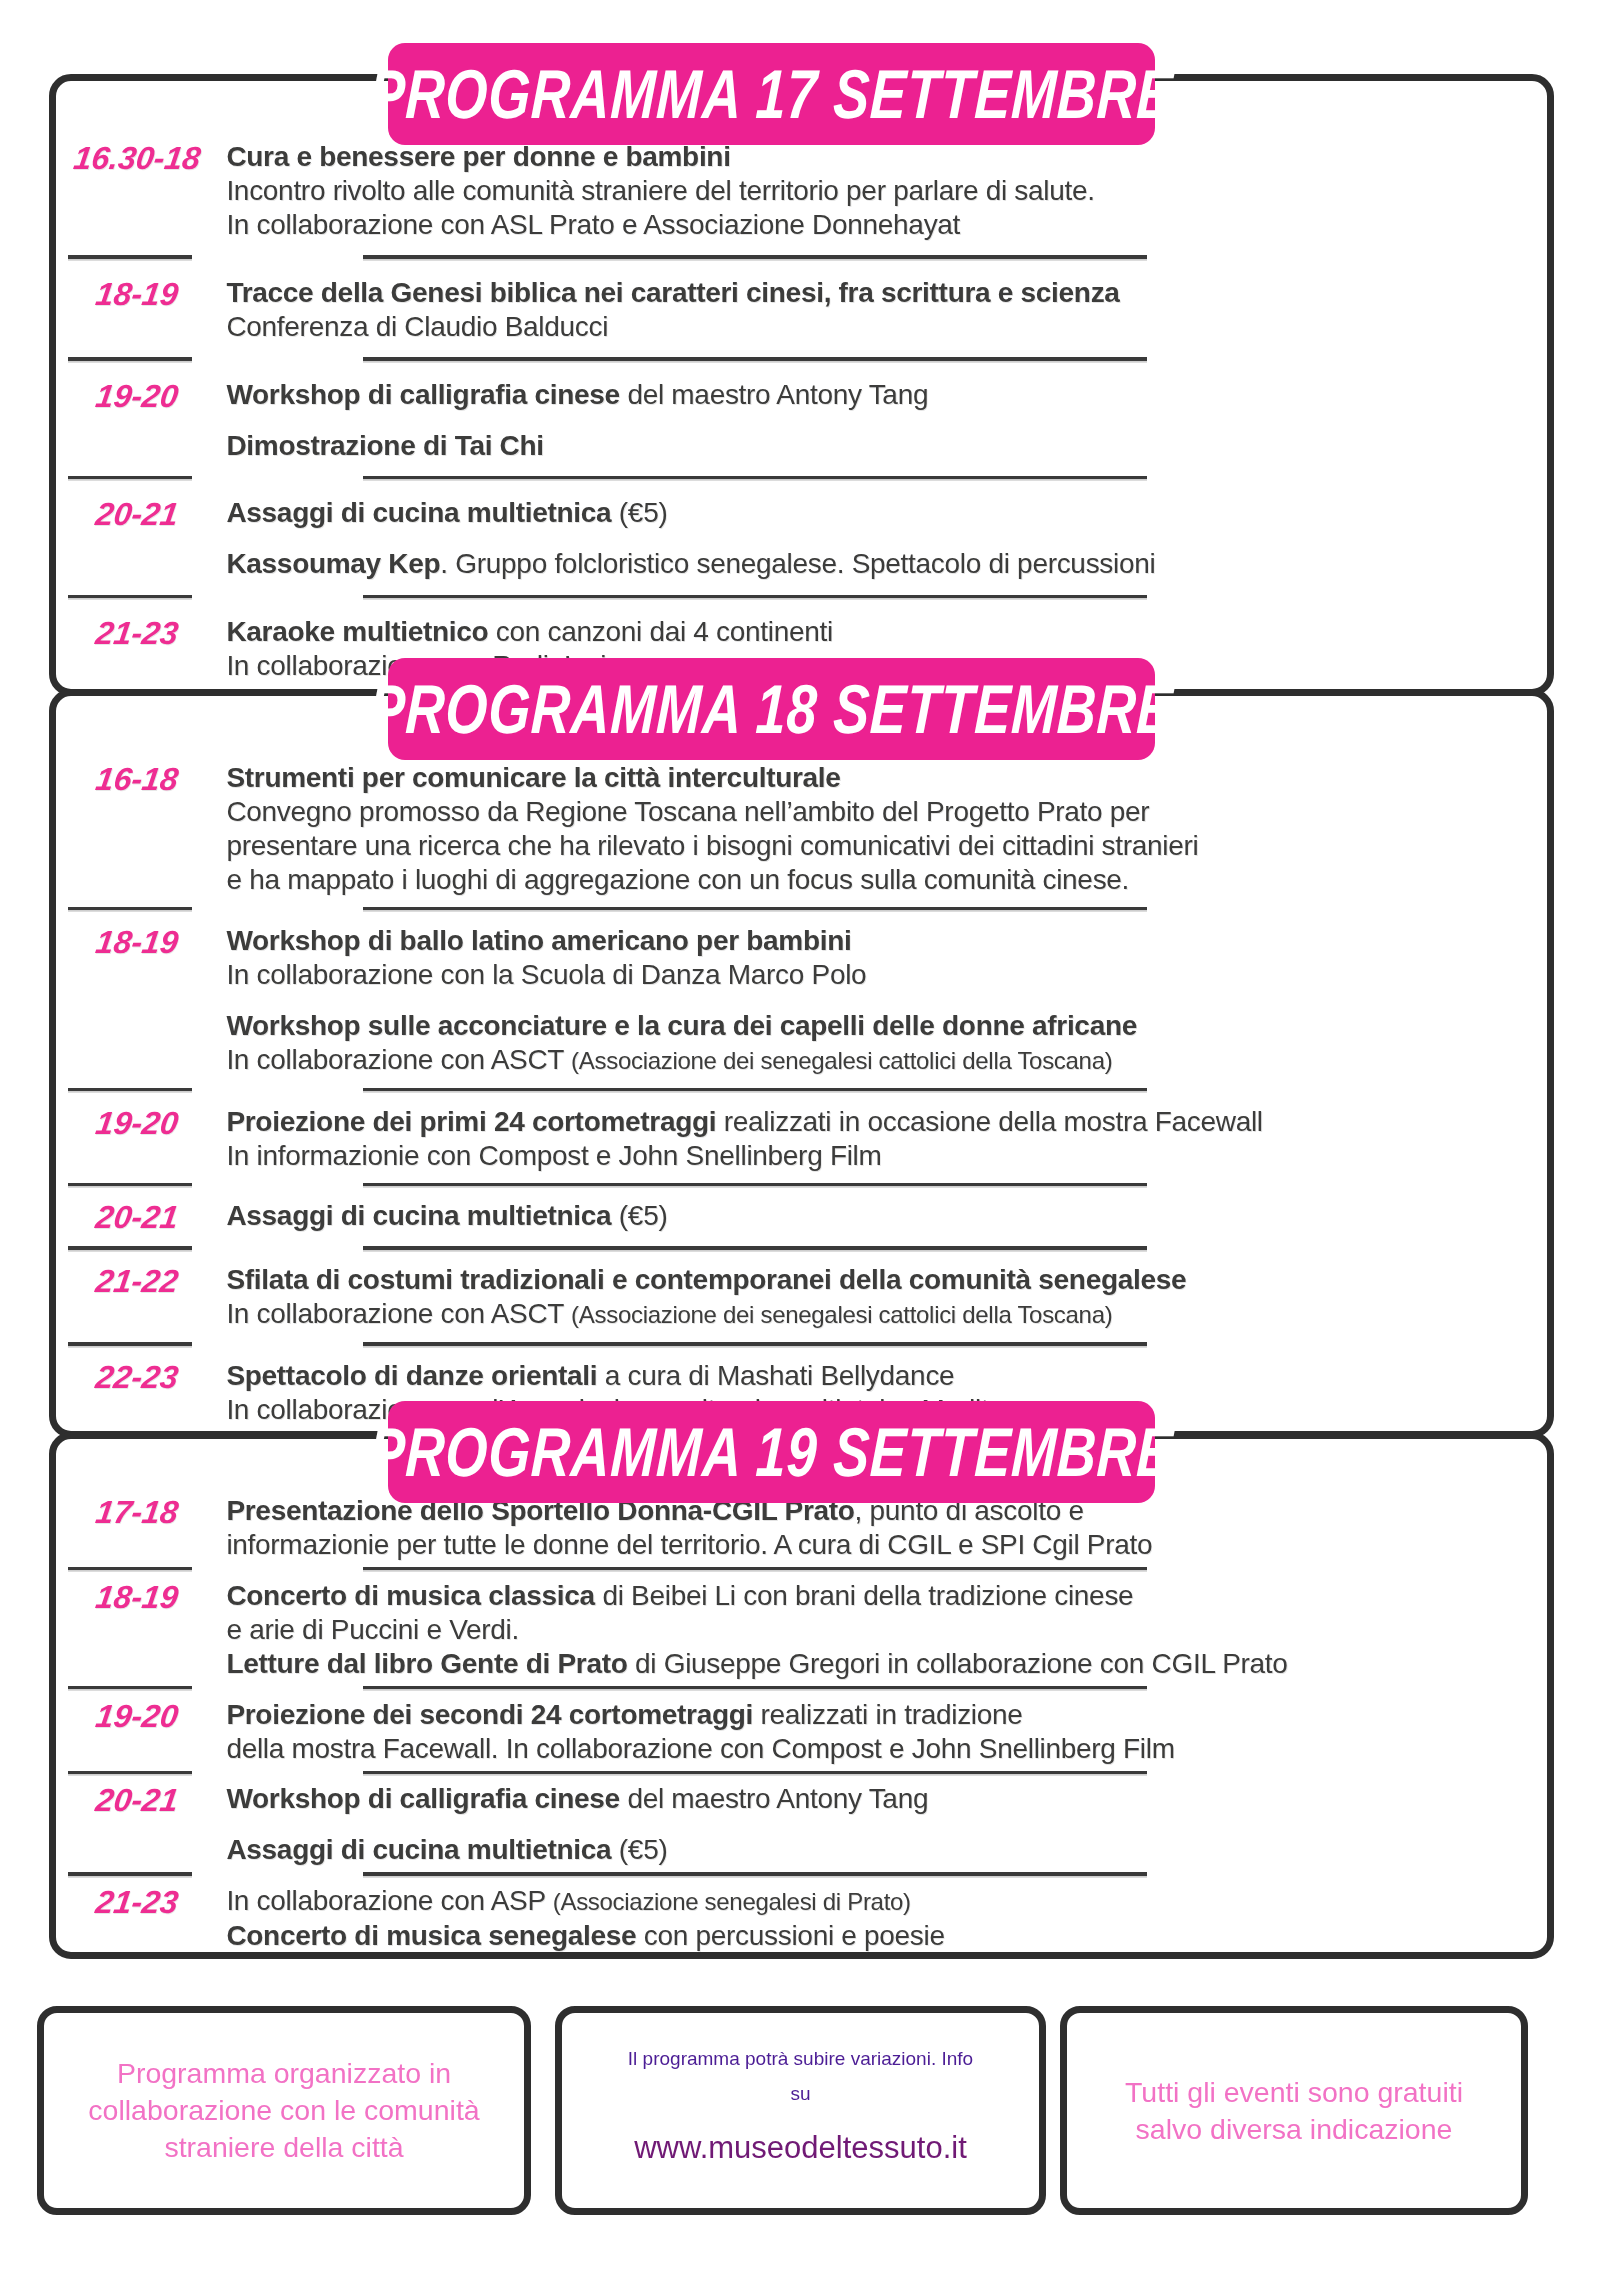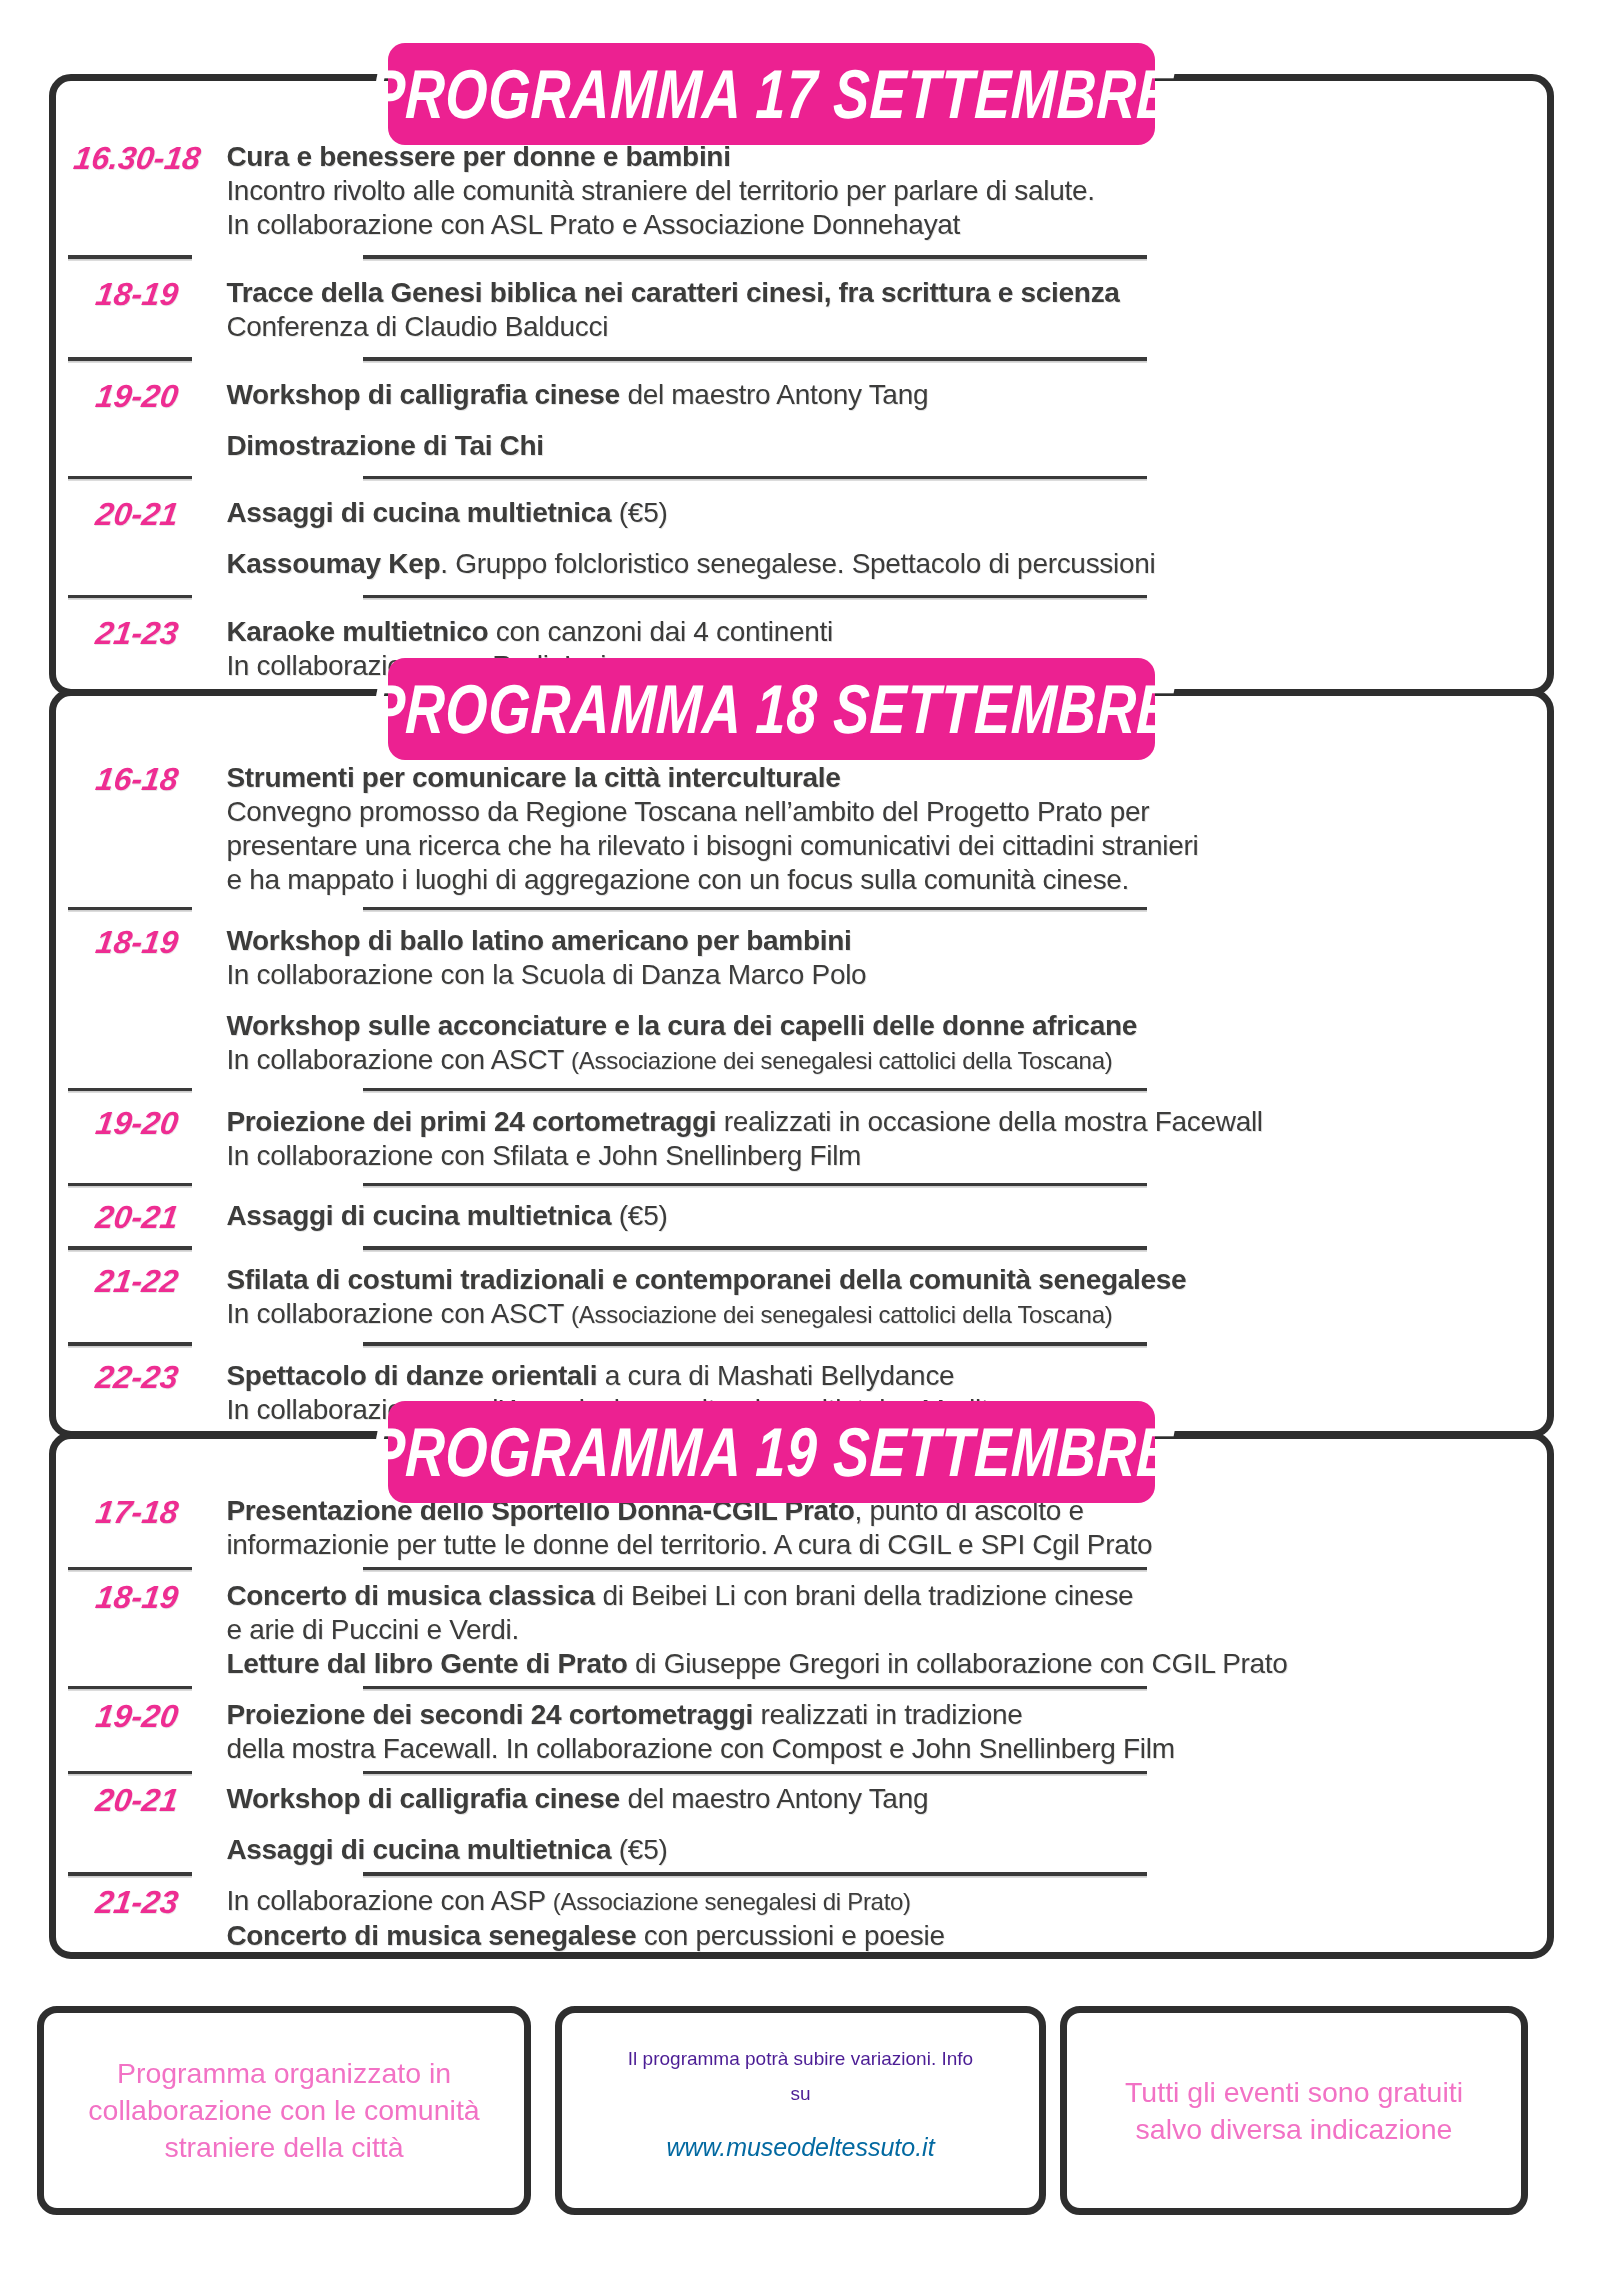--- a/index.html
+++ b/index.html
@@ -97,26 +97,25 @@
     font-size:28.5px;line-height:37px;
     width:402px;
   }
   .center-note{
     color:#4c1d95;
     font-size:19px;line-height:35px;
     width:352px;
     margin-top:-15px;
   }
   .site-link{
-    color:#0369a1;
-    font-size:25px;line-height:35px;
+    color:#701a75;
+    font-size:31px;line-height:35px;
     margin-top:18.4px;
     text-decoration:none;
     cursor:pointer;
-    font-style:italic;
   }
 </style>
 </head>
 <body>
 
 <div id="page">
 
   <div class="program-box" id="sec0" style="top:74px;height:622px;">
     <div class="banner">
       <span>Programma 17 Settembre</span>
@@ -205,21 +204,21 @@
           </div>
         </div>
         <div class="sep">
           <div class="short"></div>
           <div class="long"></div>
         </div>
         <div class="sched-item">
           <div class="time">19-20</div>
           <div class="content">
             <div class="line"><span class="b">Proiezione dei primi 24 cortometraggi</span><span> realizzati in occasione della mostra Facewall</span></div>
-            <div class="line"><span>In collaborazione con Sfilata e John Snellinberg Film</span></div>
+            <div class="line"><span>In informazionie con Compost e John Snellinberg Film</span></div>
           </div>
         </div>
         <div class="sep">
           <div class="short"></div>
           <div class="long"></div>
         </div>
         <div class="sched-item">
           <div class="time">20-21</div>
           <div class="content">
             <div class="line"><span class="b">Assaggi di cucina multietnica</span><span> (€5)</span></div>

